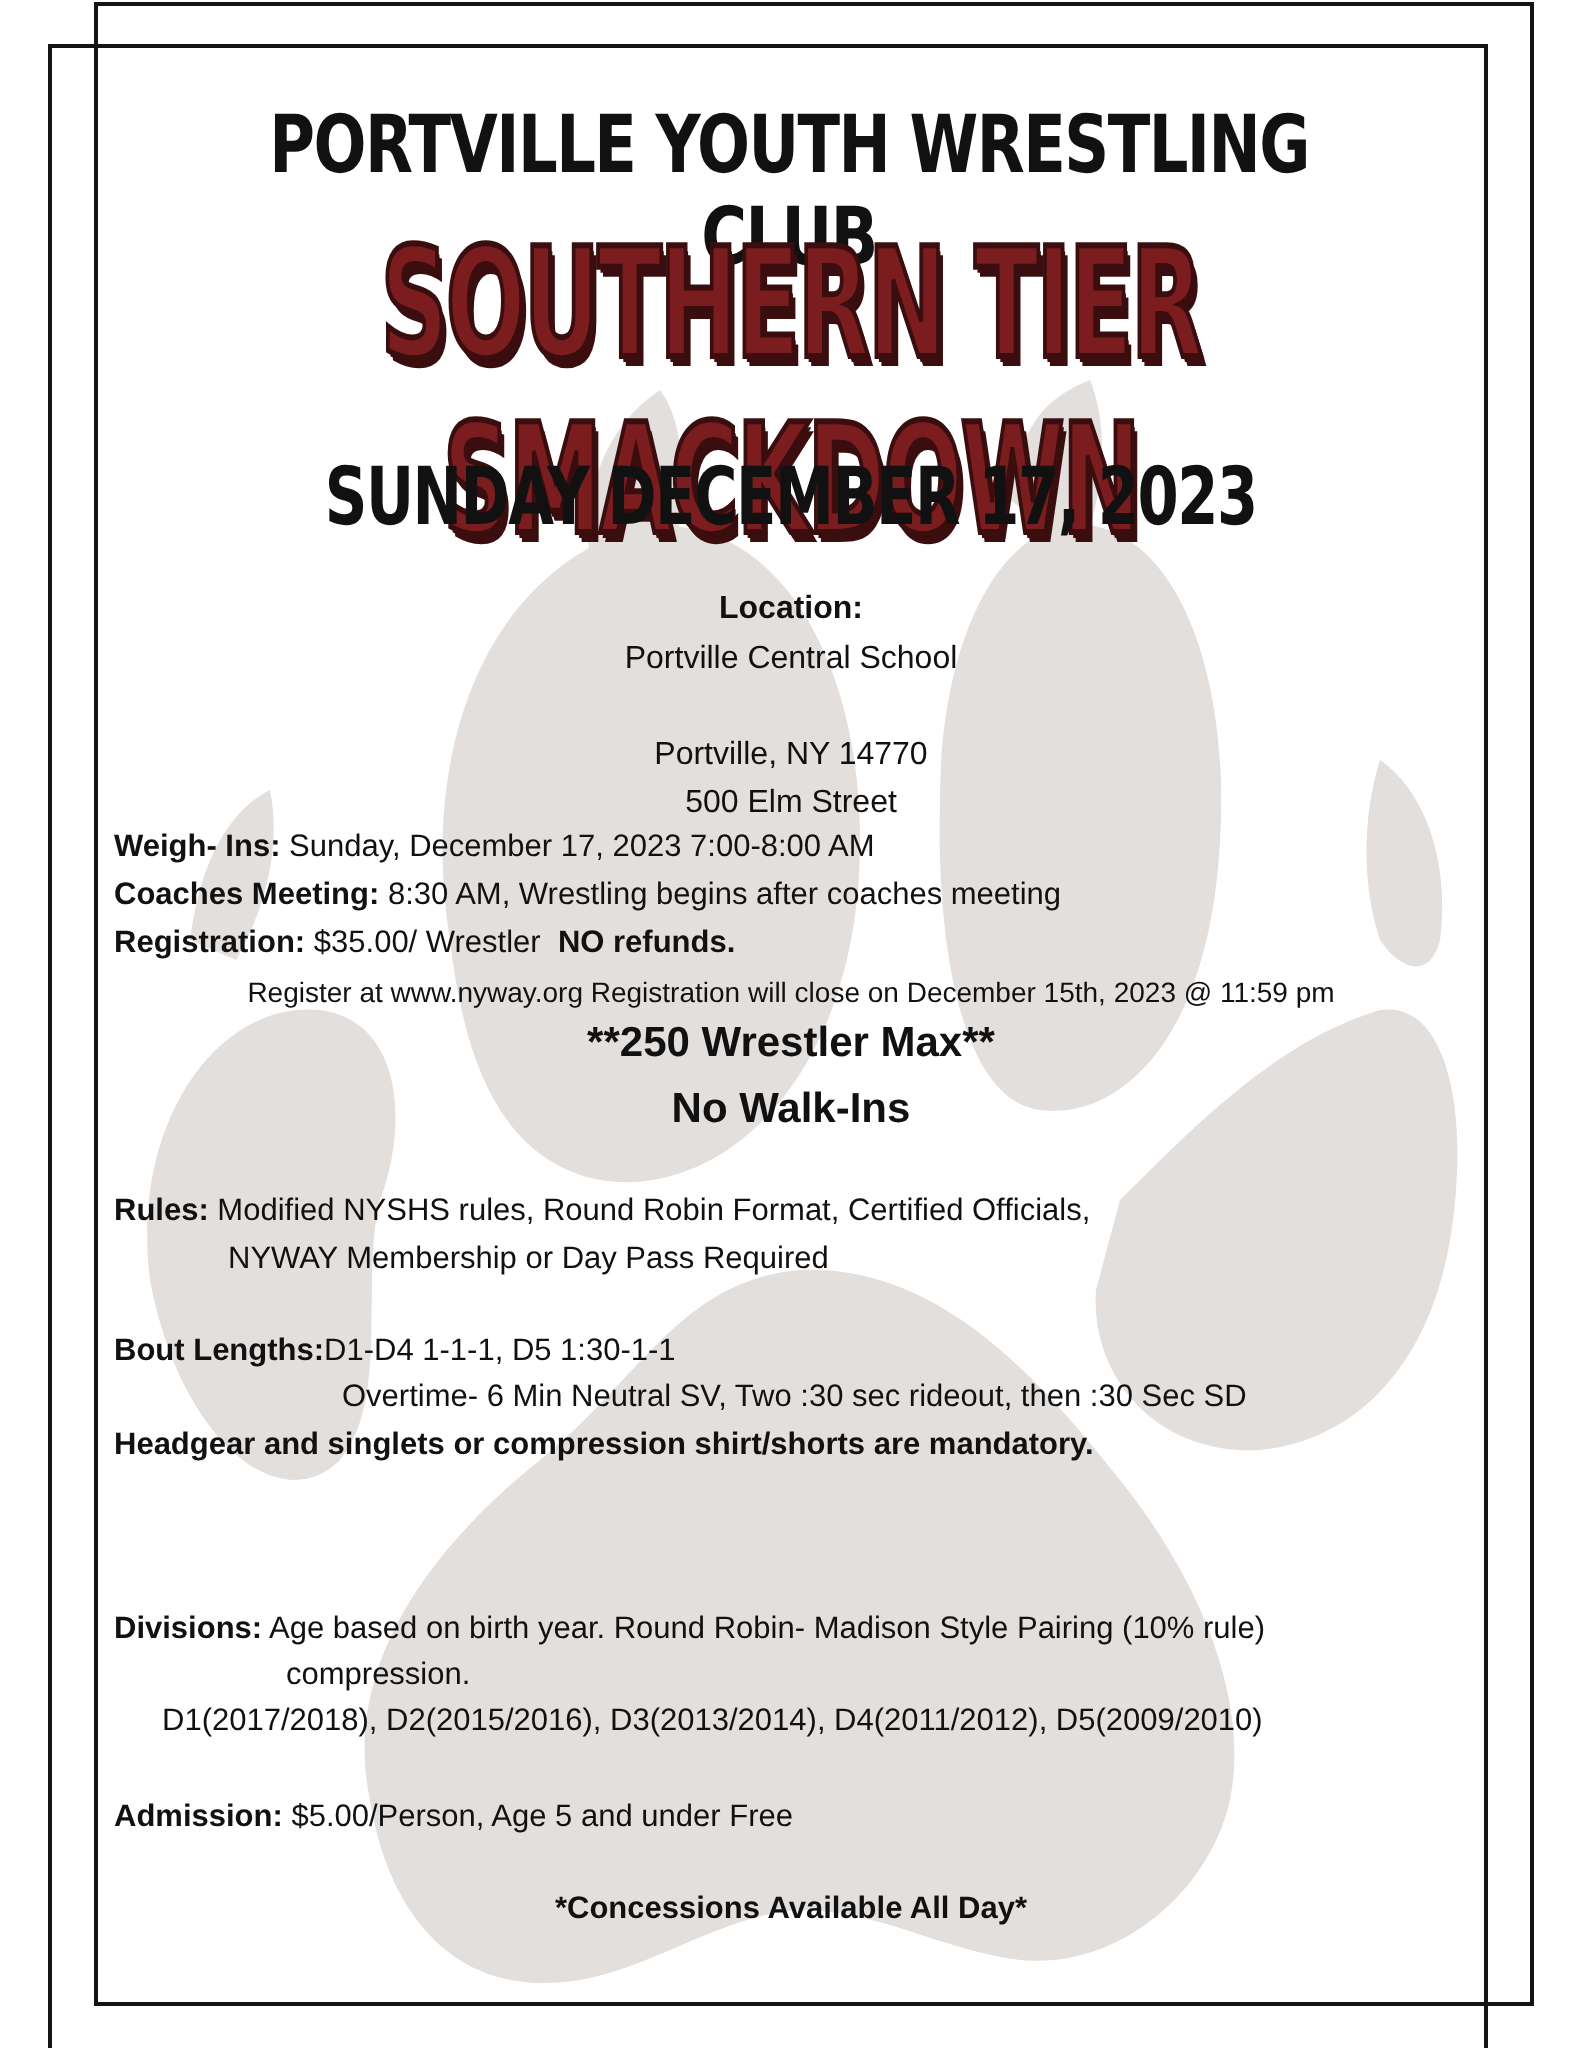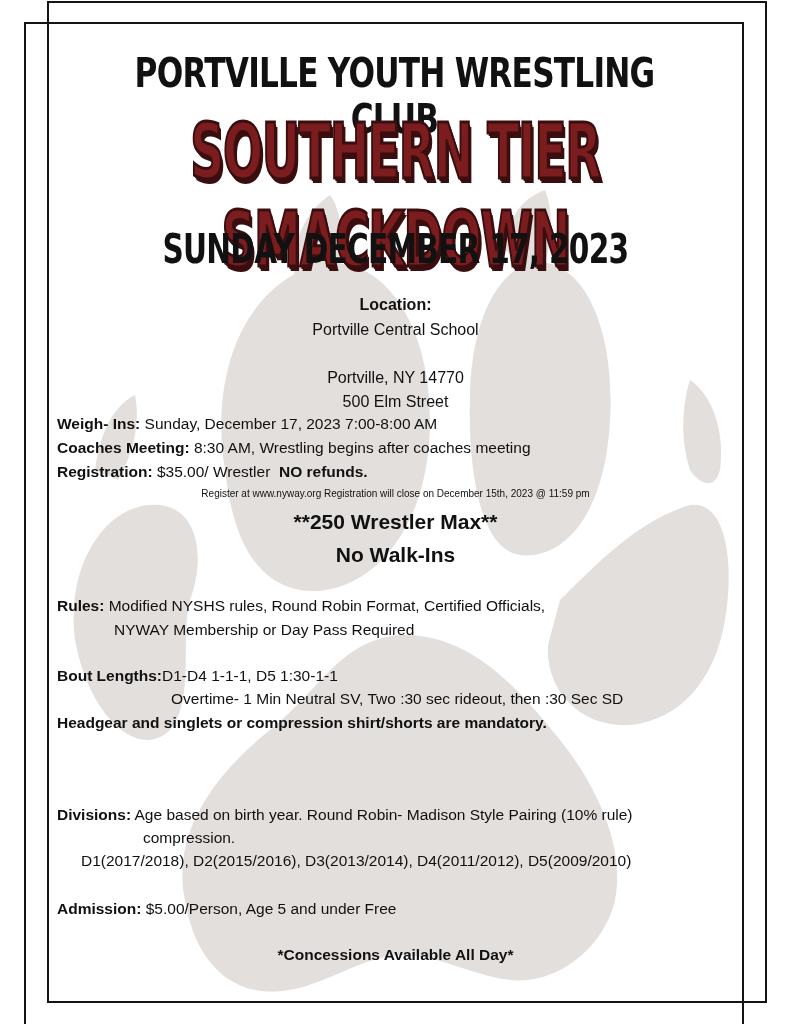--- a/index.html
+++ b/index.html
@@ -34,21 +34,21 @@
     letter-spacing: -1px; transform: scaleX(0.74); transform-origin: 395px 0;
     color: #111;
   }
   .loc { position: absolute; left: 0; width: 791px; text-align: center; font-size: 16px; }
   .loc-label { top: 296px; font-weight: bold; }
   .loc-line { font-size: 16px; }
   .line { position: absolute; font-size: 15.5px; white-space: nowrap; }
   .line b { font-weight: bold; }
   .center { left: 0; width: 791px; text-align: center; }
   .big { font-size: 21px; font-weight: bold; }
-  .reg-note { font-size: 10px; }
+  .reg-note { font-size: 14px; }
 </style>
 </head>
 <body>
 
 <svg class="paw" viewBox="0 0 791 1024" xmlns="http://www.w3.org/2000/svg">
   <g fill="#e3dfdd">
 
     <path d="M300 305 C 285 255, 300 215, 330 195 C 345 215, 345 260, 330 300 Z"></path>
 
     <path d="M225 470 C 210 380, 240 290, 315 265 C 380 250, 430 320, 430 420 C 430 540, 360 600, 300 590 C 250 580, 232 530, 225 470 Z"></path>
@@ -86,21 +86,21 @@
   <div class="line" style="left:57px; top:439px;"><b>Coaches Meeting:</b><span> 8:30 AM, Wrestling begins after coaches meeting</span></div>
   <div class="line" style="left:57px; top:463px;"><b>Registration:</b><span style="white-space:pre;"> $35.00/ Wrestler  </span><b>NO refunds.</b></div>
   <div class="line center reg-note" style="top:488px;">Register at www.nyway.org Registration will close on December 15th, 2023 @ 11:59 pm</div>
   <div class="line center big" style="top:510px;">**250 Wrestler Max**</div>
   <div class="line center big" style="top:543px;">No Walk-Ins</div>
 
   <div class="line" style="left:114px; top:621px;">NYWAY Membership or Day Pass Required</div>
   <div class="line" style="left:57px; top:597px;"><b>Rules:</b><span> Modified NYSHS rules, Round Robin Format, Certified Officials,</span></div>
 
   <div class="line" style="left:57px; top:667px;"><b>Bout Lengths:</b><span>D1-D4 1-1-1, D5 1:30-1-1</span></div>
-  <div class="line" style="left:171px; top:690px;">Overtime- 1 Min Neutral SV, Two :30 sec rideout, then :30 Sec SD</div>
+  <div class="line" style="left:171px; top:690px;">Overtime- 6 Min Neutral SV, Two :30 sec rideout, then :30 Sec SD</div>
 
   <div class="line" style="left:57px; top:714px; font-weight:bold;">Headgear and singlets or compression shirt/shorts are mandatory.</div>
 
   <div class="line" style="left:57px; top:806px;"><b>Divisions:</b><span> Age based on birth year. Round Robin- Madison Style Pairing (10% rule)</span></div>
   <div class="line" style="left:143px; top:829px;">compression.</div>
   <div class="line" style="left:81px; top:852px;">D1(2017/2018), D2(2015/2016), D3(2013/2014), D4(2011/2012), D5(2009/2010)</div>
 
   <div class="line" style="left:57px; top:900px;"><b>Admission:</b><span> $5.00/Person, Age 5 and under Free</span></div>
 
   <div class="line center" style="top:946px; font-weight:bold;">*Concessions Available All Day*</div>

